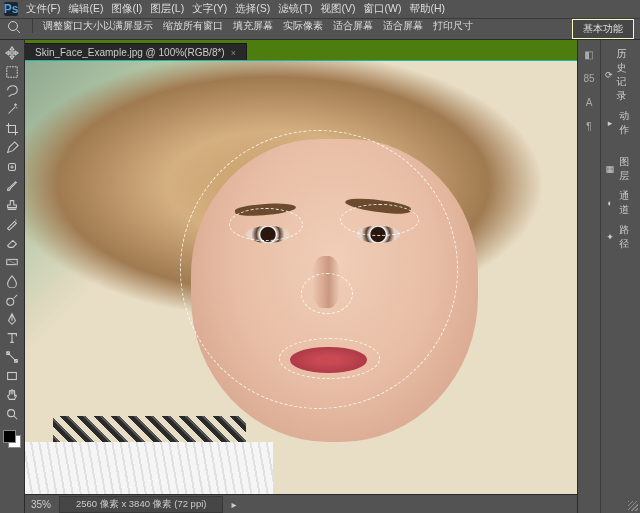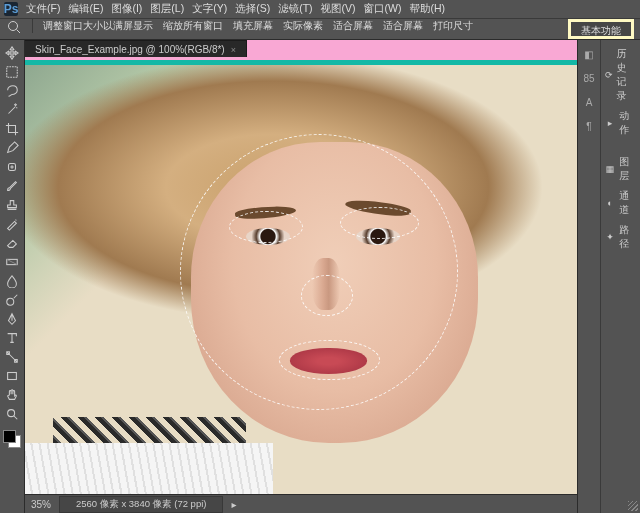--- a/index.html
+++ b/index.html
@@ -3,30 +3,30 @@
 <meta charset="utf-8">
 <style>
 body{margin:0;padding:0;background:#444;font-family:"Microsoft YaHei",sans-serif;font-size:10px;color:#ccc;overflow:hidden;width:640px;height:513px}
 .app{display:flex;flex-direction:column;width:640px;height:513px;background:#535353}
 .menubar{display:flex;align-items:center;height:18px;background:#535353;padding:0 4px;gap:8px;font-size:10.5px;color:#ddd}
 .menubar .logo{width:14px;height:14px;background:#1a2633;border-radius:2px;display:flex;align-items:center;justify-content:center;color:#5c9dd6;font-size:12px;font-weight:bold}
 .menubar span{cursor:default}
 .optbar{display:flex;height:20px;background:#535353;border-top:1px solid #3a3a3a;border-bottom:1px solid #2b2b2b;padding:0 6px;gap:10px;font-size:10px;color:#ddd}
 .optbar .handicon{width:16px;height:16px;display:flex;align-items:center;justify-content:center}
 .optbar .sep{width:1px;height:14px;background:#3a3a3a}
-.right-btn{margin-left:auto;background:#464646;padding:2px 10px;border:3px solid #fef9c3;font-size:10px}
+.right-btn{margin-left:auto;background:#464646;padding:2px 10px;border:1px solid #fef9c3;font-size:10px}
 .main{flex:1;display:flex;background:#2a2a2a;min-height:0}
 .toolcol{width:24px;background:#535353;border-right:1px solid #2b2b2b;display:flex;flex-direction:column;align-items:center;padding-top:4px}
 .toolcol .tool{width:20px;height:18px;display:flex;align-items:center;justify-content:center;color:#ccc;margin-bottom:1px;cursor:pointer}
 .toolcol .tool svg{width:14px;height:14px;fill:none;stroke:#ccc;stroke-width:1.2}
 .toolcol .swatches{margin-top:6px;position:relative;width:18px;height:18px}
 .toolcol .swatches .fg{position:absolute;top:0;left:0;width:11px;height:11px;background:#000;border:1px solid #888}
 .toolcol .swatches .bg{position:absolute;bottom:0;right:0;width:11px;height:11px;background:#fff;border:1px solid #888}
 .canvaswrap{flex:1;display:flex;flex-direction:column;background:#282828;min-width:0}
-.tabbar{height:20px;display:flex;align-items:flex-start;background:#f9a8d4;border-bottom:5px solid #14b8a6}
+.tabbar{height:20px;display:flex;align-items:flex-end;background:#4d7c0f;border-bottom:1px solid #14b8a6}
 .tab{background:#282828;padding:3px 10px 2px;font-size:10px;color:#ccc;border-top:1px solid #1a1a1a;border-right:1px solid #1a1a1a;display:flex;align-items:center;gap:6px}
 .tab .x{color:#888;font-size:9px;cursor:pointer}
 .canvas{flex:1;position:relative;overflow:hidden;margin:0}
 .photo{position:absolute;inset:0}
 .photo .sky{position:absolute;inset:0;background:linear-gradient(135deg,#8fa890 0%,#b5c9a8 15%,#e8ddc5 30%,#e8ddc5 100%)}
 .photo .hair{position:absolute;left:0;top:0;width:100%;height:75%;background:radial-gradient(ellipse 65% 55% at 45% 38%,#c9a06b 0%,#d4af80 30%,#a07a50 60%,transparent 75%)}
 .photo .face{position:absolute;left:30%;top:18%;width:52%;height:70%;background:radial-gradient(ellipse at 50% 40%,#f0ceb8 0%,#e8bda5 50%,#d9a890 80%);border-radius:45% 45% 48% 48%}
 .photo .eye1{position:absolute;left:40%;top:38%;width:8%;height:4%;background:radial-gradient(circle at 50% 50%,#2a1810 30%,#fff 35%,#5a4030 50%,#e8d5c8 70%);border-radius:50%}
 .photo .eye2{position:absolute;left:60%;top:38%;width:8%;height:4%;background:radial-gradient(circle at 50% 50%,#2a1810 30%,#fff 35%,#5a4030 50%,#e8d5c8 70%);border-radius:50%}
 .photo .brow1{position:absolute;left:38%;top:33%;width:11%;height:2.5%;background:#6b4a2e;border-radius:40% 60% 50% 50%;transform:rotate(-5deg)}

